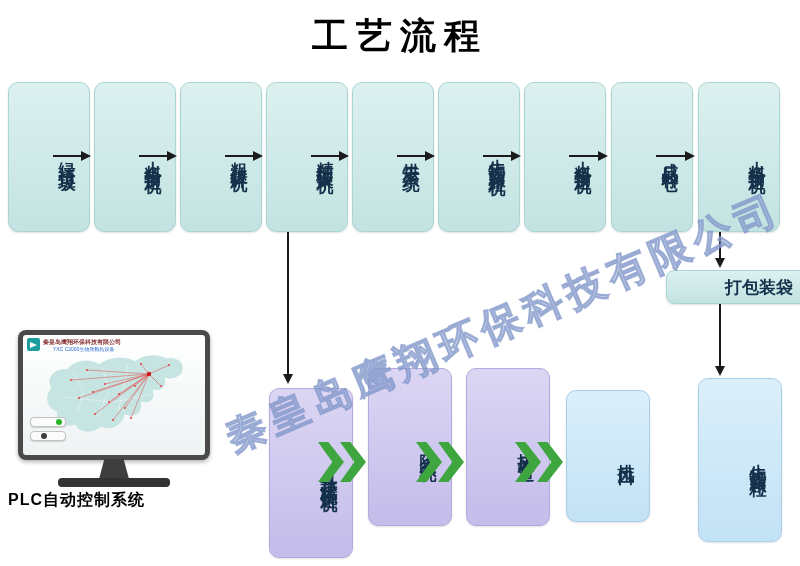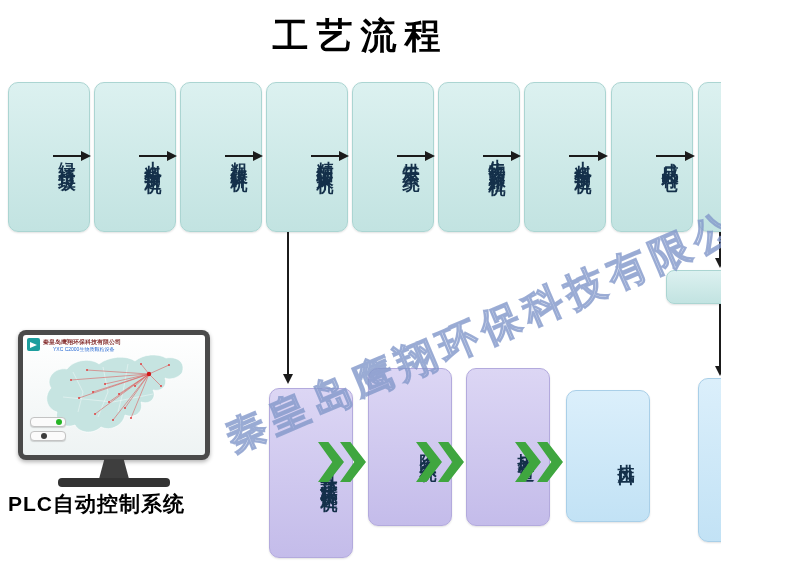--- a/index.html
+++ b/index.html
@@ -1,17 +1,17 @@
 <!DOCTYPE html>
 <html><head>
 <meta charset="utf-8">
 <style>
   html,body{margin:0;padding:0;}
   body{width:800px;height:566px;background:#fff;font-family:"Liberation Sans","DejaVu Sans",sans-serif;}
-  #stage{position:relative;width:721px;height:566px;background:#fff;overflow:hidden;}
+  #stage{position:relative;width:800px;height:566px;background:#fff;overflow:hidden;}
 
   .title{position:absolute;top:12px;left:0;width:100%;text-align:center;
          font-size:36px;font-weight:bold;color:#000;letter-spacing:8px;}
 
   .pbox{position:absolute;display:flex;align-items:center;justify-content:center;
         border-radius:10px;font-weight:bold;font-size:17px;color:#14304a;
         box-shadow:0 1px 2px rgba(0,0,0,.12);padding-left:36px;}
   .teal{background:linear-gradient(#dcf1f0,#c2e3e1);border:1px solid #abd5d2;}
   .purple{background:linear-gradient(#dcd6f4,#c4bcea);border:1px solid #b3aadd;}
   .blue{background:linear-gradient(#dbeffb,#c2e2f5);border:1px solid #a9cfe8;}
@@ -54,21 +54,21 @@
   .slider{position:absolute;width:34px;height:8px;background:#fbfbfb;border:1px solid #c3c3c3;
           border-radius:4px;box-shadow:0 1px 1px rgba(0,0,0,.15);}
   .s1{left:7px;top:82px;} .s2{left:7px;top:96px;}
   .dot{position:absolute;width:6px;height:6px;border-radius:50%;top:1px;}
   .dot-green{background:#26b426;right:3px;}
   .dot-dark{background:#3c3c3c;left:10px;}
   .neck{position:absolute;left:81px;top:129px;width:30px;height:20px;background:#3e3e3e;
         clip-path:polygon(18% 0,82% 0,100% 100%,0 100%);}
   .base{position:absolute;left:40px;top:148px;width:112px;height:9px;background:#333;border-radius:4px;}
 
-  .plc-label{position:absolute;left:8px;top:490px;font-size:21px;font-weight:bold;color:#000;letter-spacing:1px;}
+  .plc-label{position:absolute;left:8px;top:490px;font-size:16px;font-weight:bold;color:#000;letter-spacing:1px;}
 </style>
 </head>
 <body>
 
 <div id="stage">
 
   <div class="title">工艺流程</div>
 
   <div class="pbox teal top-box" style="left:8px">
     <span class="vtext">绿植垃圾</span>

